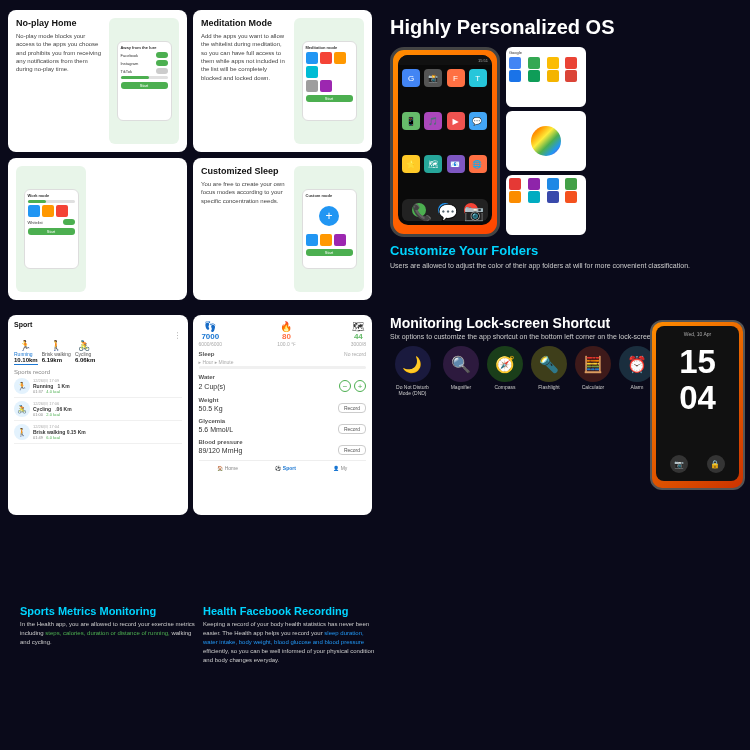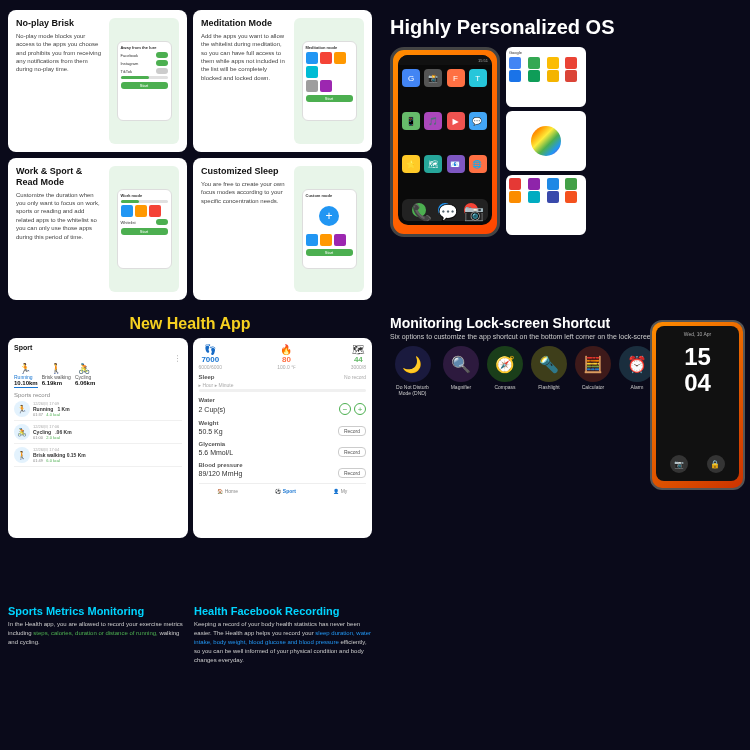--- a/index.html
+++ b/index.html
@@ -394,20 +394,21 @@
     .bottom-section {
       width: 750px;
       height: 150px;
       display: flex;
     }
     .bottom-left {
       width: 380px;
       display: flex;
       padding: 5px 8px;
       gap: 8px;
+      margin-left: 12px;
     }
     .bottom-col {
       flex: 1;
     }
     .bottom-title {
       font-size: 11px;
       font-weight: bold;
       color: #00d4ff;
       margin-bottom: 3px;
     }
@@ -470,21 +471,21 @@
   </style>
 </head>
 <body>
 
 <div class="top-section">
 
   <div class="feature-cards">
 
     <div class="feature-card">
       <div class="card-text">
-        <div class="card-title">No-play Brisk</div>
+        <div class="card-title">No-play Home</div>
         <div class="card-desc">No-play mode blocks your access to the apps you choose and prohibits you from receiving any notifications from them during no-play time.</div>
       </div>
       <div class="card-phone-img">
         <div class="phone-mock">
           <div class="phone-mock-title">Away from the lure</div>
           <div class="toggle-row">
             <span class="toggle-label">Facebook</span>
               <div class="toggle-on"></div>
           </div>
           <div class="toggle-row">
@@ -520,24 +521,20 @@
           <div class="phone-row">
             <div class="phone-icon-box gray"></div>
             <div class="phone-icon-box purple"></div>
           </div>
           <div class="btn-green">Start</div>
         </div>
       </div>
     </div>
 
     <div class="feature-card">
-      <div class="card-text">
-        <div class="card-title">Work &amp; Sport &amp; Read Mode</div>
-        <div class="card-desc">Customize the duration when you only want to focus on work, sports or reading and add related apps to the whitelist so you can only use those apps during this period of time.</div>
-      </div>
       <div class="card-phone-img">
         <div class="phone-mock">
           <div class="phone-mock-title">Work mode</div>
           <div class="slider-bar">
               <div class="slider-fill" style="width:40%"></div>
             </div>
           <div class="phone-row">
             <div class="phone-icon-box blue"></div>
             <div class="phone-icon-box orange"></div>
             <div class="phone-icon-box red"></div>
@@ -636,28 +633,31 @@
                 <div class="folder-app" style="background:#43a047;border-radius:2px;"></div>
                 <div class="folder-app" style="background:#fb8c00;border-radius:2px;"></div>
                 <div class="folder-app" style="background:#00acc1;border-radius:2px;"></div>
                 <div class="folder-app" style="background:#3949ab;border-radius:2px;"></div>
                 <div class="folder-app" style="background:#f4511e;border-radius:2px;"></div>
               </div>
             </div>
           </div>
         </div>
       </div>
+      <div class="customize-folders">
+        <div class="sub-title">Customize Your Folders</div>
+        <div class="sub-desc">Users are allowed to adjust the color of their app folders at will for more convenient classification.</div>
+      </div>
     </div>
   </div>
 </div>
 
 <div class="middle-section">
 
   <div class="health-left">
-    <div class="section-heading">New Health App</div>
     <div class="health-cards">
 
       <div class="health-card">
         <div class="hc-title">Sport</div>
         <div style="display:flex;justify-content:flex-end;">
             <span style="font-size:8px;color:#aaa;">⋮</span>
           </div>
         <div class="hc-tabs">
           <div class="hc-tab active">
             <div style="font-size:10px;text-align:center;">🏃</div>
@@ -812,21 +812,21 @@
       </div>
       <div class="shortcut-item">
         <div class="shortcut-icon" style="background:#1a2e3e;">⏰</div>
         <div class="shortcut-label">Alarm</div>
       </div>
     </div>
 
     <div style="position:absolute;right:5px;top:10px;width:95px;height:170px;background:linear-gradient(135deg,#ff8c00,#cc3300);border-radius:12px;border:2px solid #555;overflow:hidden;">
       <div style="background:#111;margin:4px;border-radius:8px;height:155px;position:relative;overflow:hidden;">
         <div style="position:absolute;top:5px;left:0;right:0;text-align:center;font-size:5px;color:#aaa;">Wed, 10 Apr</div>
-        <div style="position:absolute;top:18px;left:0;right:0;text-align:center;font-size:24px;font-weight:bold;color:#fff;line-height:1.1;">
+        <div style="position:absolute;top:18px;left:0;right:0;text-align:center;font-size:33px;font-weight:bold;color:#fff;line-height:1.1;">
           <div>15</div>
           <div>04</div>
         </div>
         <div style="position:absolute;bottom:8px;left:0;right:0;display:flex;justify-content:space-around;padding:0 5px;">
           <div style="width:18px;height:18px;background:rgba(255,255,255,0.15);border-radius:50%;display:flex;align-items:center;justify-content:center;font-size:8px;">📷</div>
           <div style="width:18px;height:18px;background:rgba(255,255,255,0.15);border-radius:50%;display:flex;align-items:center;justify-content:center;font-size:8px;">🔒</div>
         </div>
       </div>
     </div>
   </div>

